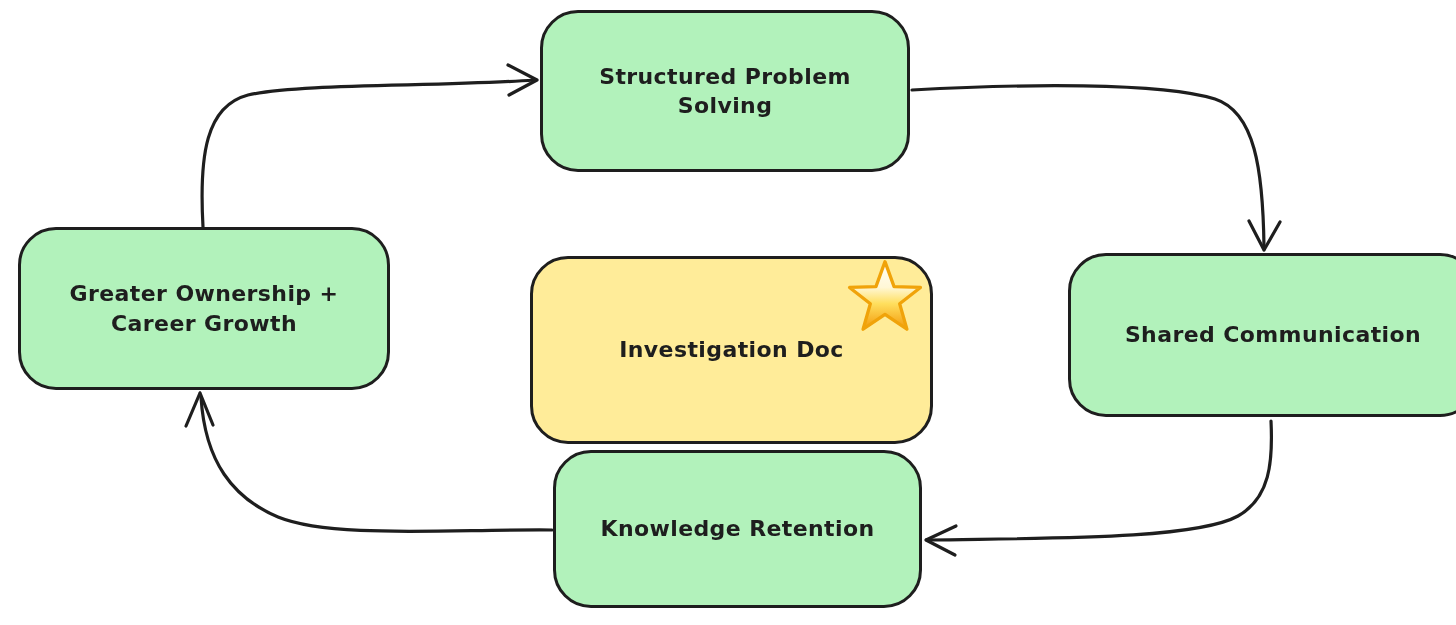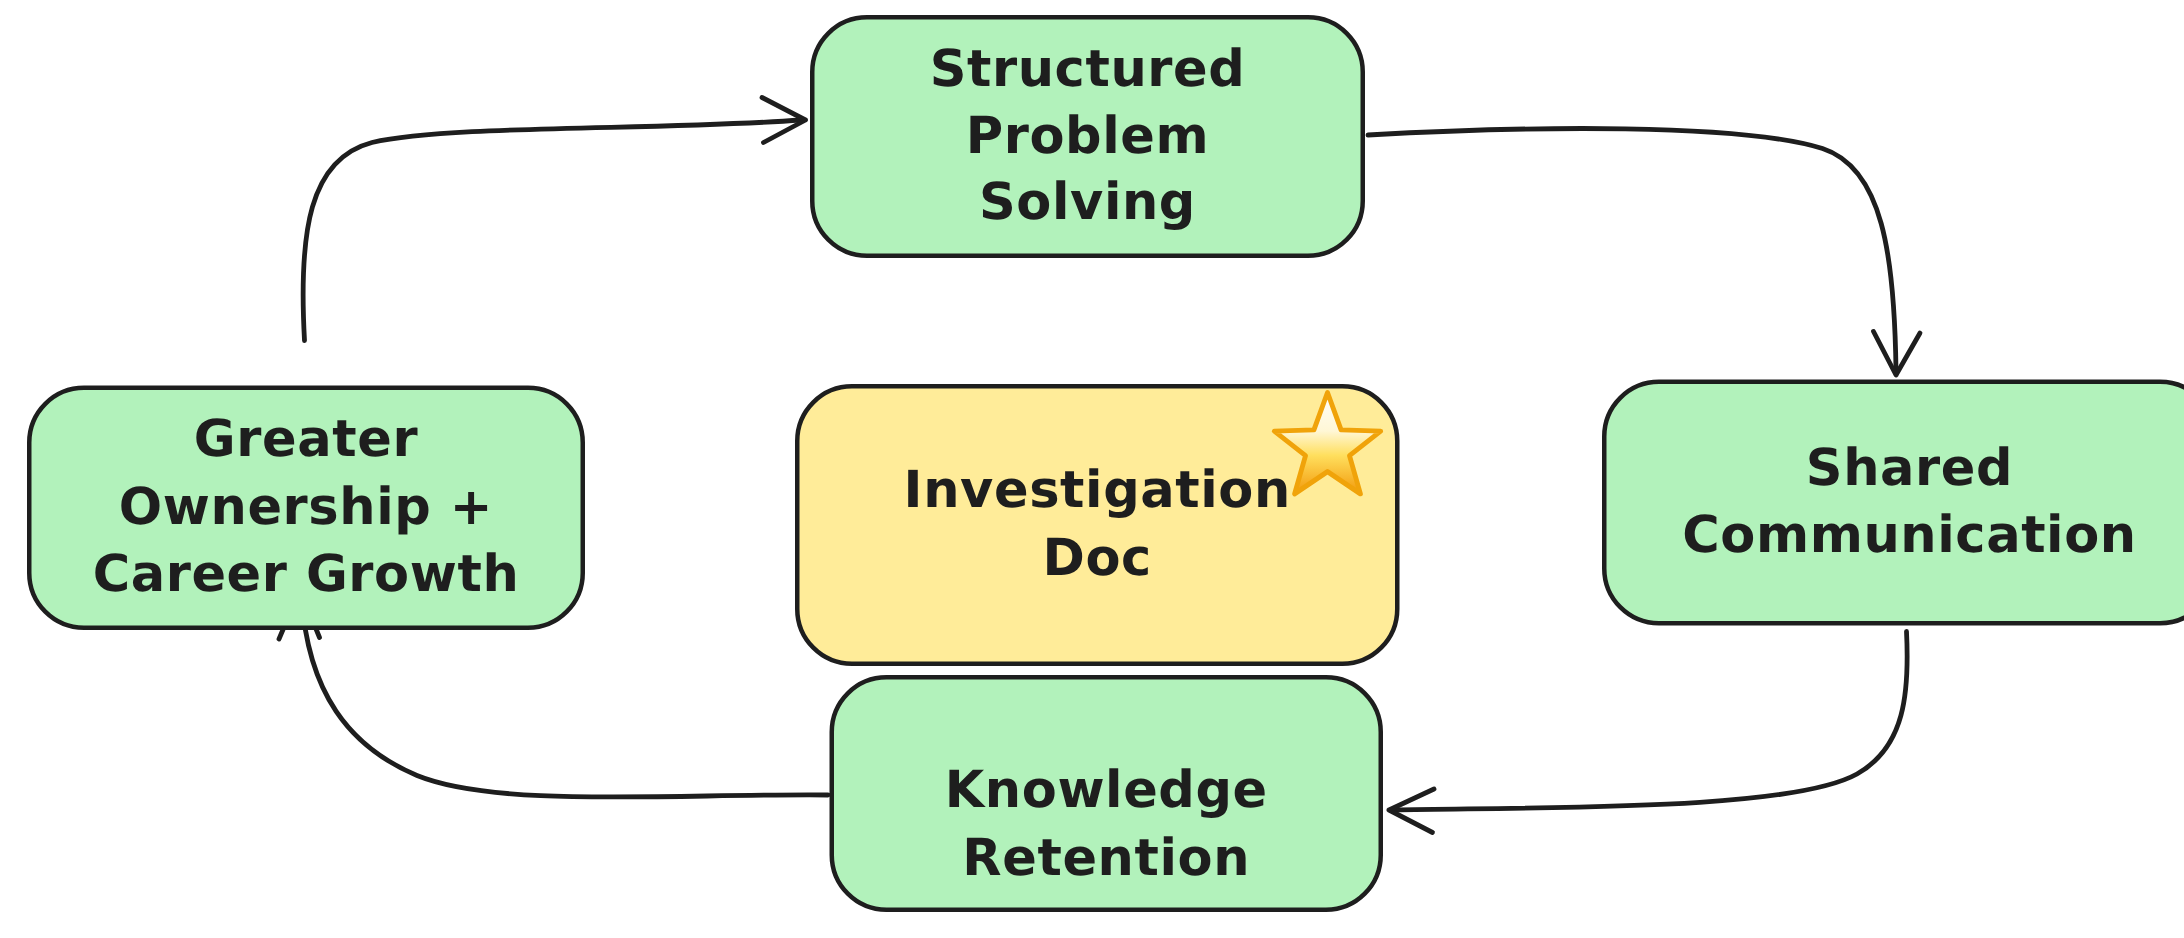--- a/index.html
+++ b/index.html
@@ -32,36 +32,36 @@
   }
   .node {
     position: absolute;
     border: 3px solid #1e1e1e;
     border-radius: 38px;
     display: flex;
     align-items: center;
     justify-content: center;
     text-align: center;
     color: #1e1e1e;
-    font-size: 34px;
+    font-size: 22px;
     font-weight: 600;
     letter-spacing: 0.4px;
     line-height: 1.32;
     white-space: pre-line;
     box-sizing: border-box;
     padding: 10px 30px;
   }
   .node.green  { background: #b2f2bb; }
   .node.yellow { background: #ffec99; }
 
   .node-top    { left: 540px;  top: 10px;  width: 370px; height: 162px; }
-  .node-left   { left: 18px;   top: 227px; width: 372px; height: 163px; margin-top: 30px; }
+  .node-left   { left: 18px;   top: 227px; width: 372px; height: 163px; }
   .node-center { left: 530px;  top: 218px; width: 403px; height: 188px; margin-top: 38px; }
   .node-right  { left: 1068px; top: 253px; width: 410px; height: 164px; }
-  .node-bottom { left: 553px;  top: 450px; width: 369px; height: 158px; align-items: flex-end; }
+  .node-bottom { left: 553px;  top: 450px; width: 369px; height: 158px; }
 
   .star-badge {
     position: absolute;
     left: 310px;
     top: -2px;
     width: 84px;
     height: 84px;
     pointer-events: none;
   }
 </style>

